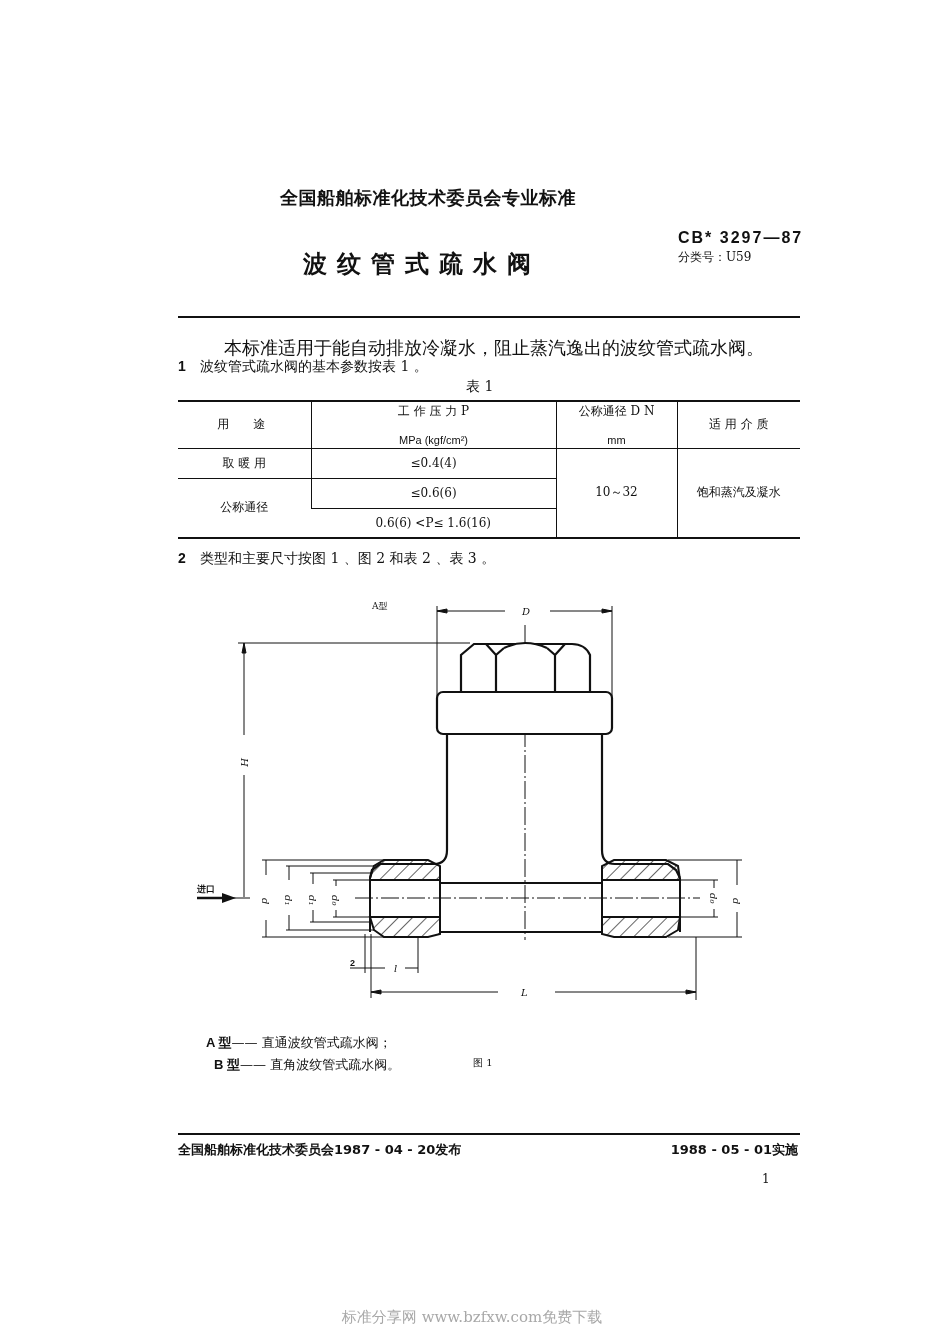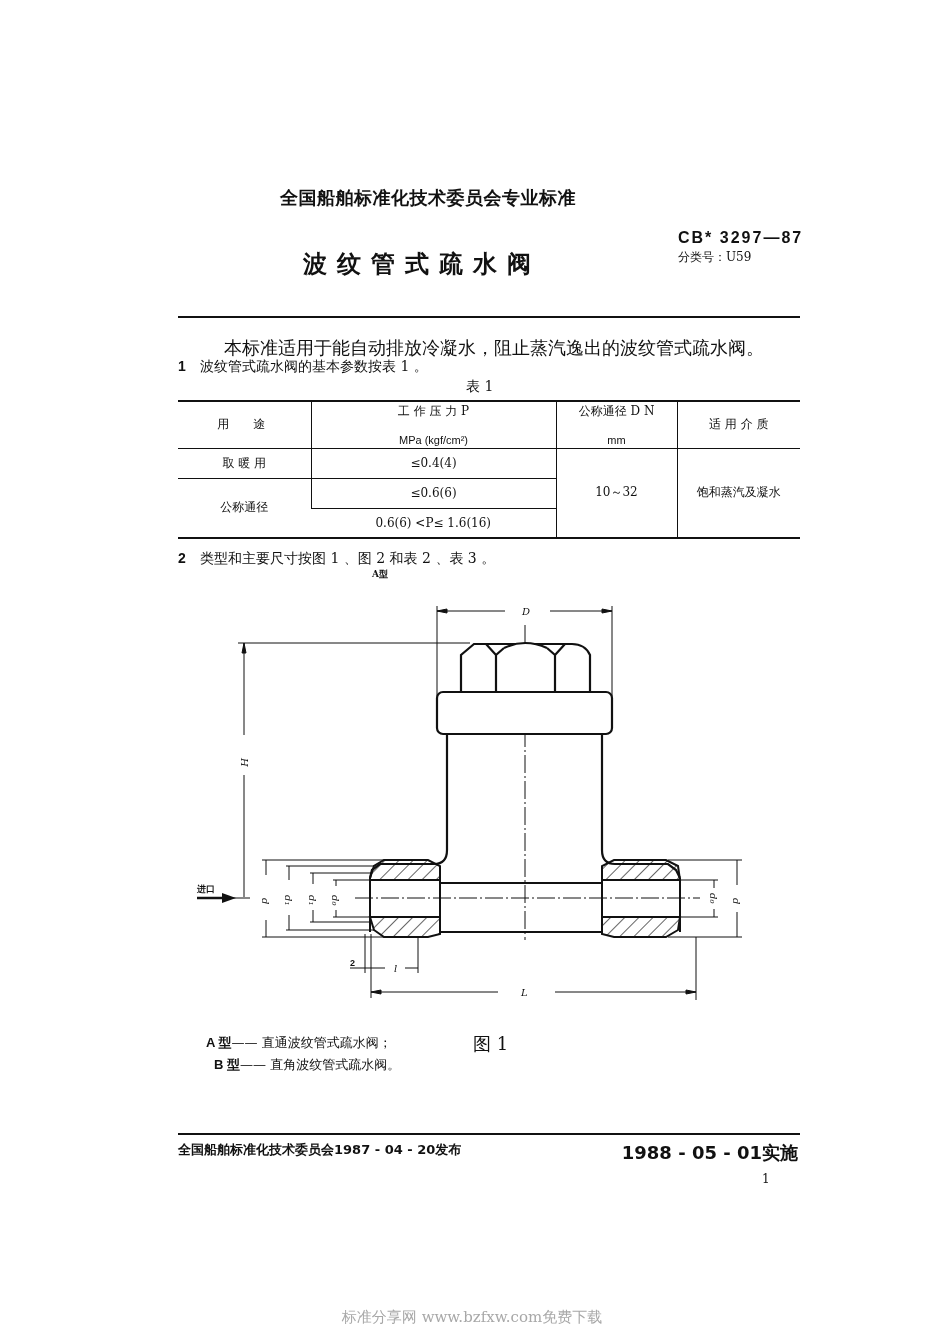--- a/index.html
+++ b/index.html
@@ -19,28 +19,28 @@
     table.params td, table.params th { border-left: 1px solid #111; text-align: center; font-weight: normal; padding: 0; }
     table.params tr > *:first-child { border-left: none; }
     table.params { border-top: 2px solid #111; border-bottom: 2px solid #111; }
     table.params thead tr { height: 47px; border-bottom: 1px solid #111; }
     table.params tbody tr { height: 30px; }
     table.params tbody tr.r1 td.p { border-bottom: 1px solid #111; }
     table.params tbody tr.r1 td.u { border-bottom: 1px solid #111; }
     table.params tbody tr.r2 td.p { border-bottom: 1px solid #111; }
     .th-line2 { display: block; font-family: "Liberation Sans", sans-serif; font-size: 11px; margin-top: 14px; }
     .spaced { letter-spacing: 6px; }
-    .fig-label { left: 372px; top: 568px; font-size: 9px; font-weight: bold; }
+    .fig-label { left: 372px; top: 600px; font-size: 9px; font-weight: normal; }
     svg.drawing { position: absolute; left: 0; top: 0; }
-    .fig-caption { left: 473px; top: 1032px; font-size: 18px; }
+    .fig-caption { left: 473px; top: 1056px; font-size: 10px; }
     .type-a { left: 206px; top: 1034px; font-size: 13px; text-align: center; }
     .type-b { left: 206px; top: 1056px; font-size: 13px; padding-left: 8px; }
     .type-a b, .type-b b { font-family: "Liberation Sans", sans-serif; }
     .foot-left { left: 178px; top: 1141px; font-family: "DejaVu Sans", sans-serif; font-size: 13px; font-weight: bold; }
-    .foot-right { right: 152px; top: 1141px; font-family: "DejaVu Sans", sans-serif; font-size: 18px; font-weight: bold; }
+    .foot-right { right: 152px; top: 1141px; font-family: "DejaVu Sans", sans-serif; font-size: 13px; font-weight: bold; }
     .page-num { left: 762px; top: 1172px; font-size: 12px; }
     .watermark { left: 0; width: 944px; top: 1308px; text-align: center; color: #a8a8a8; font-size: 15px; }
     .hatch { fill: url(#hatch); }
   </style>
 </head>
 <body>
 
 <div class="abs hdr-org">全国船舶标准化技术委员会专业标准</div>
 <div class="abs hdr-title">波纹管式疏水阀</div>
 <div class="abs hdr-code">CB* 3297—87</div>

